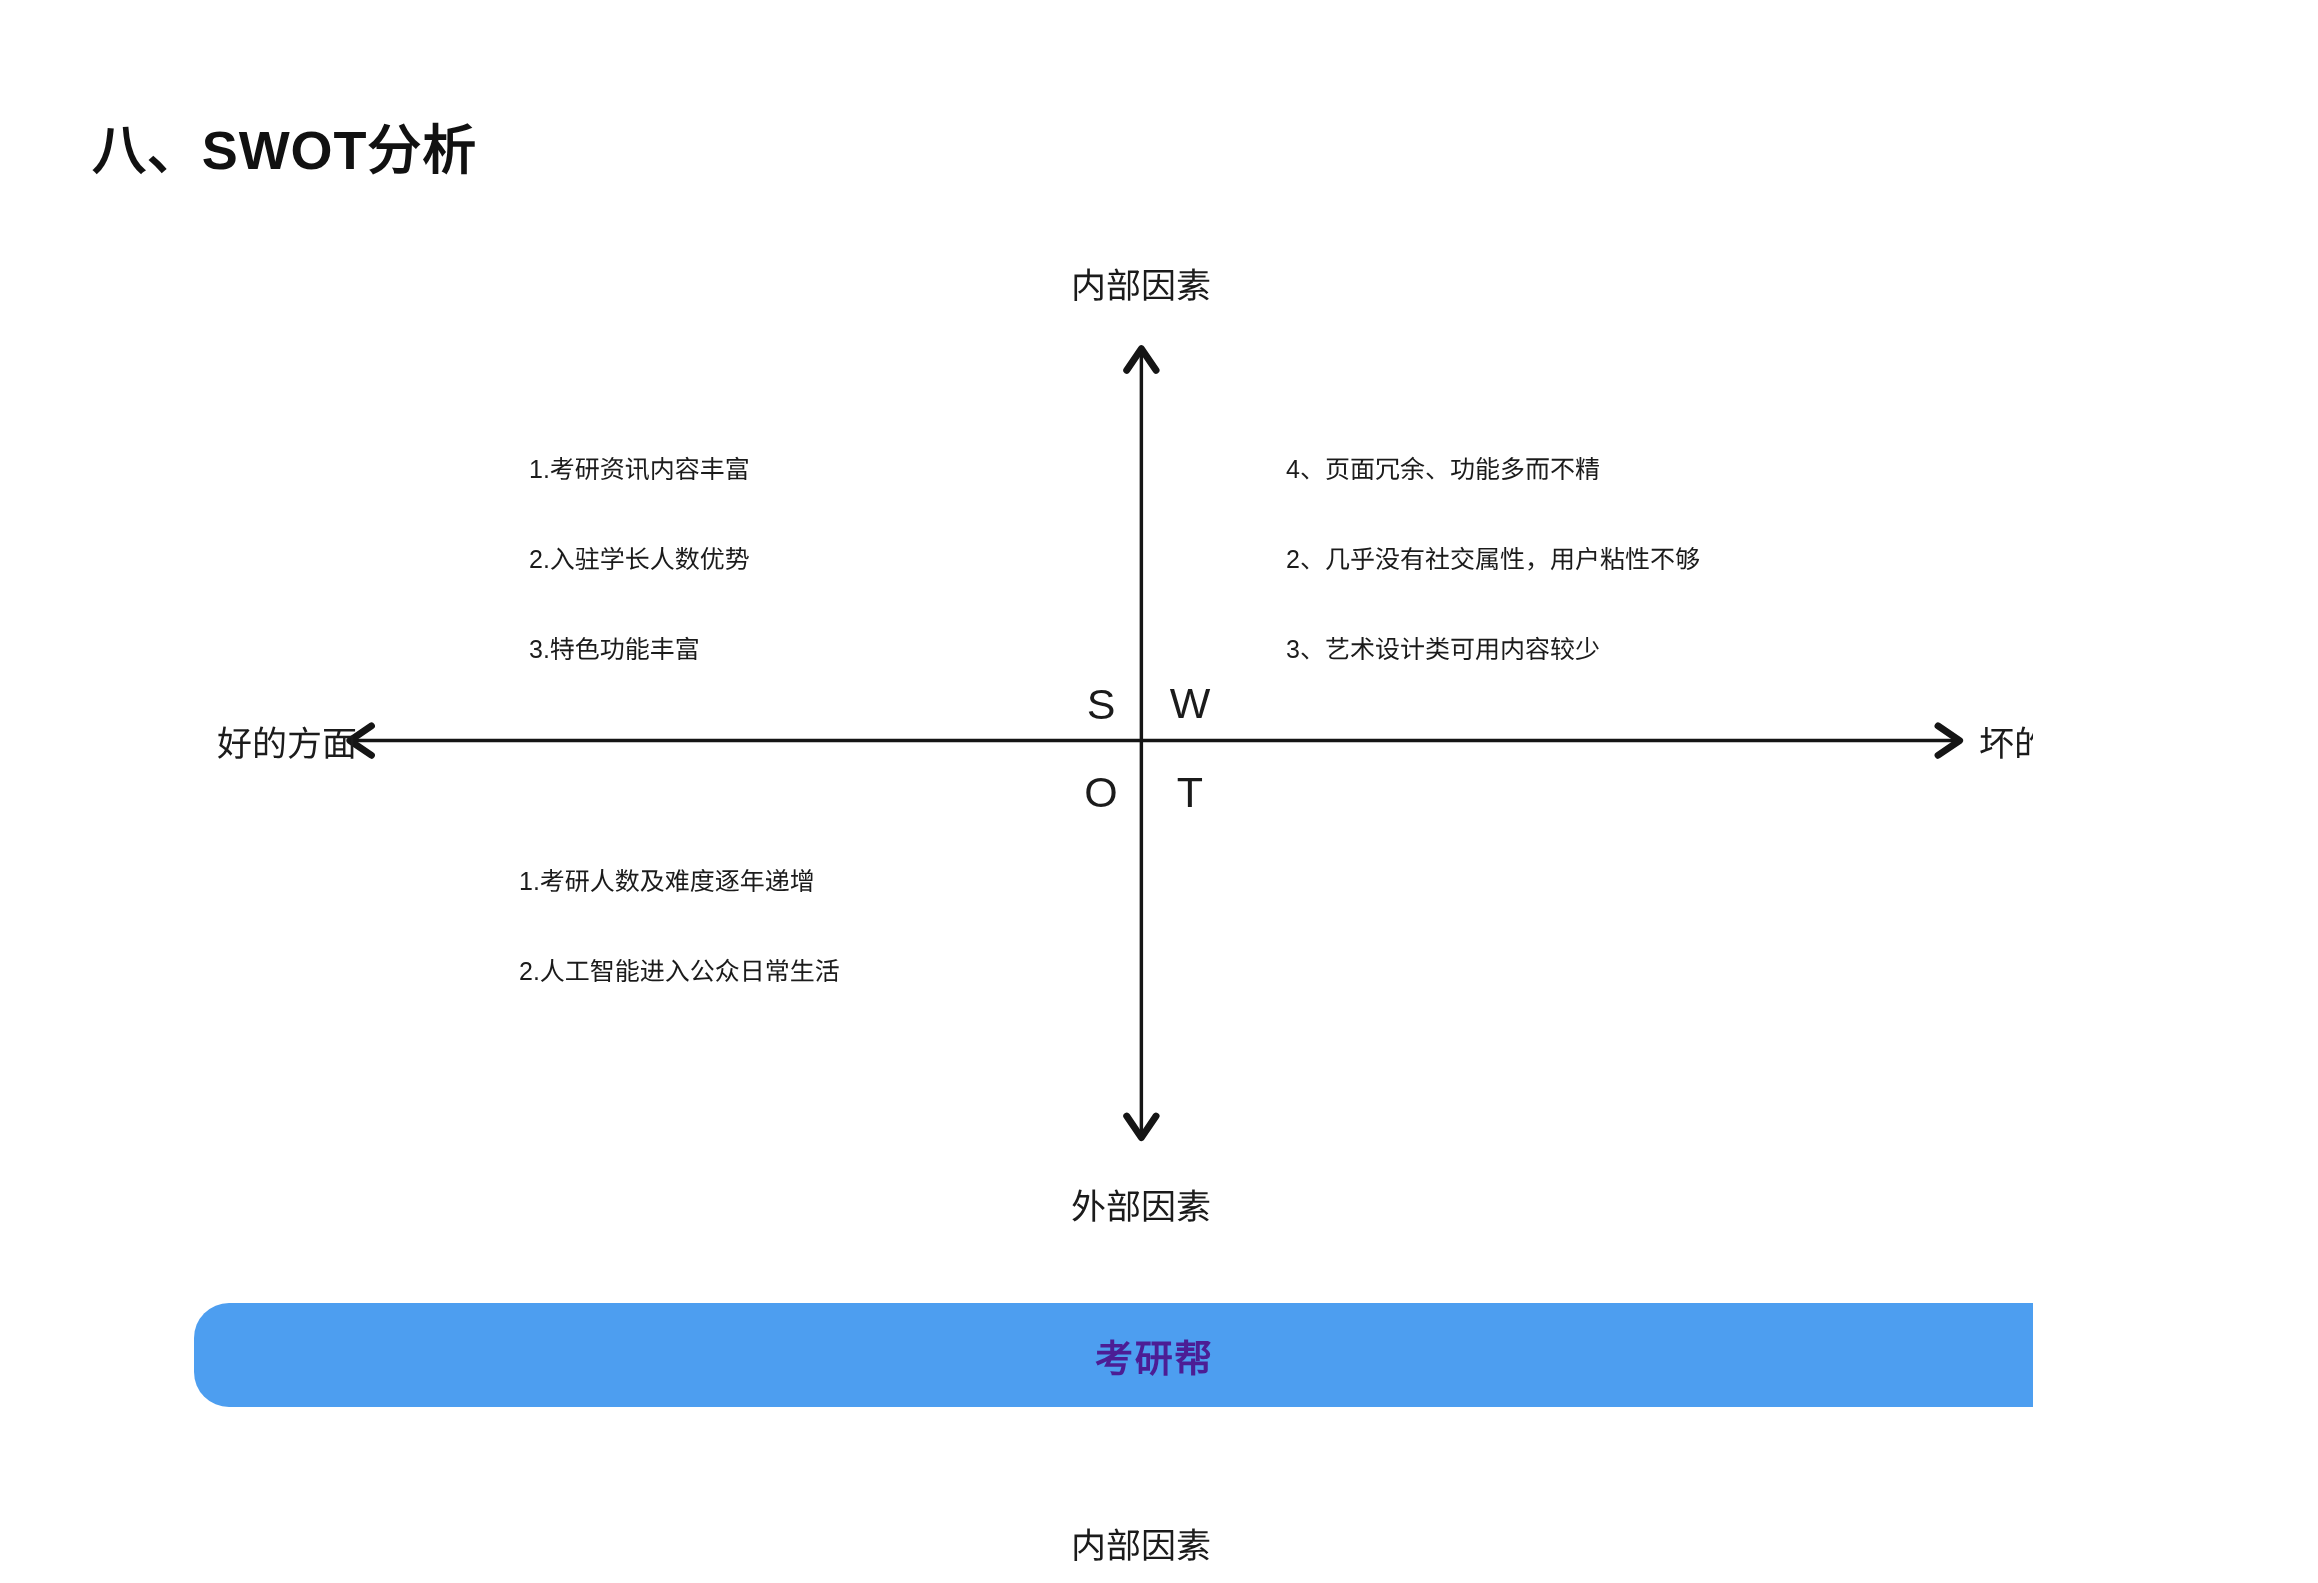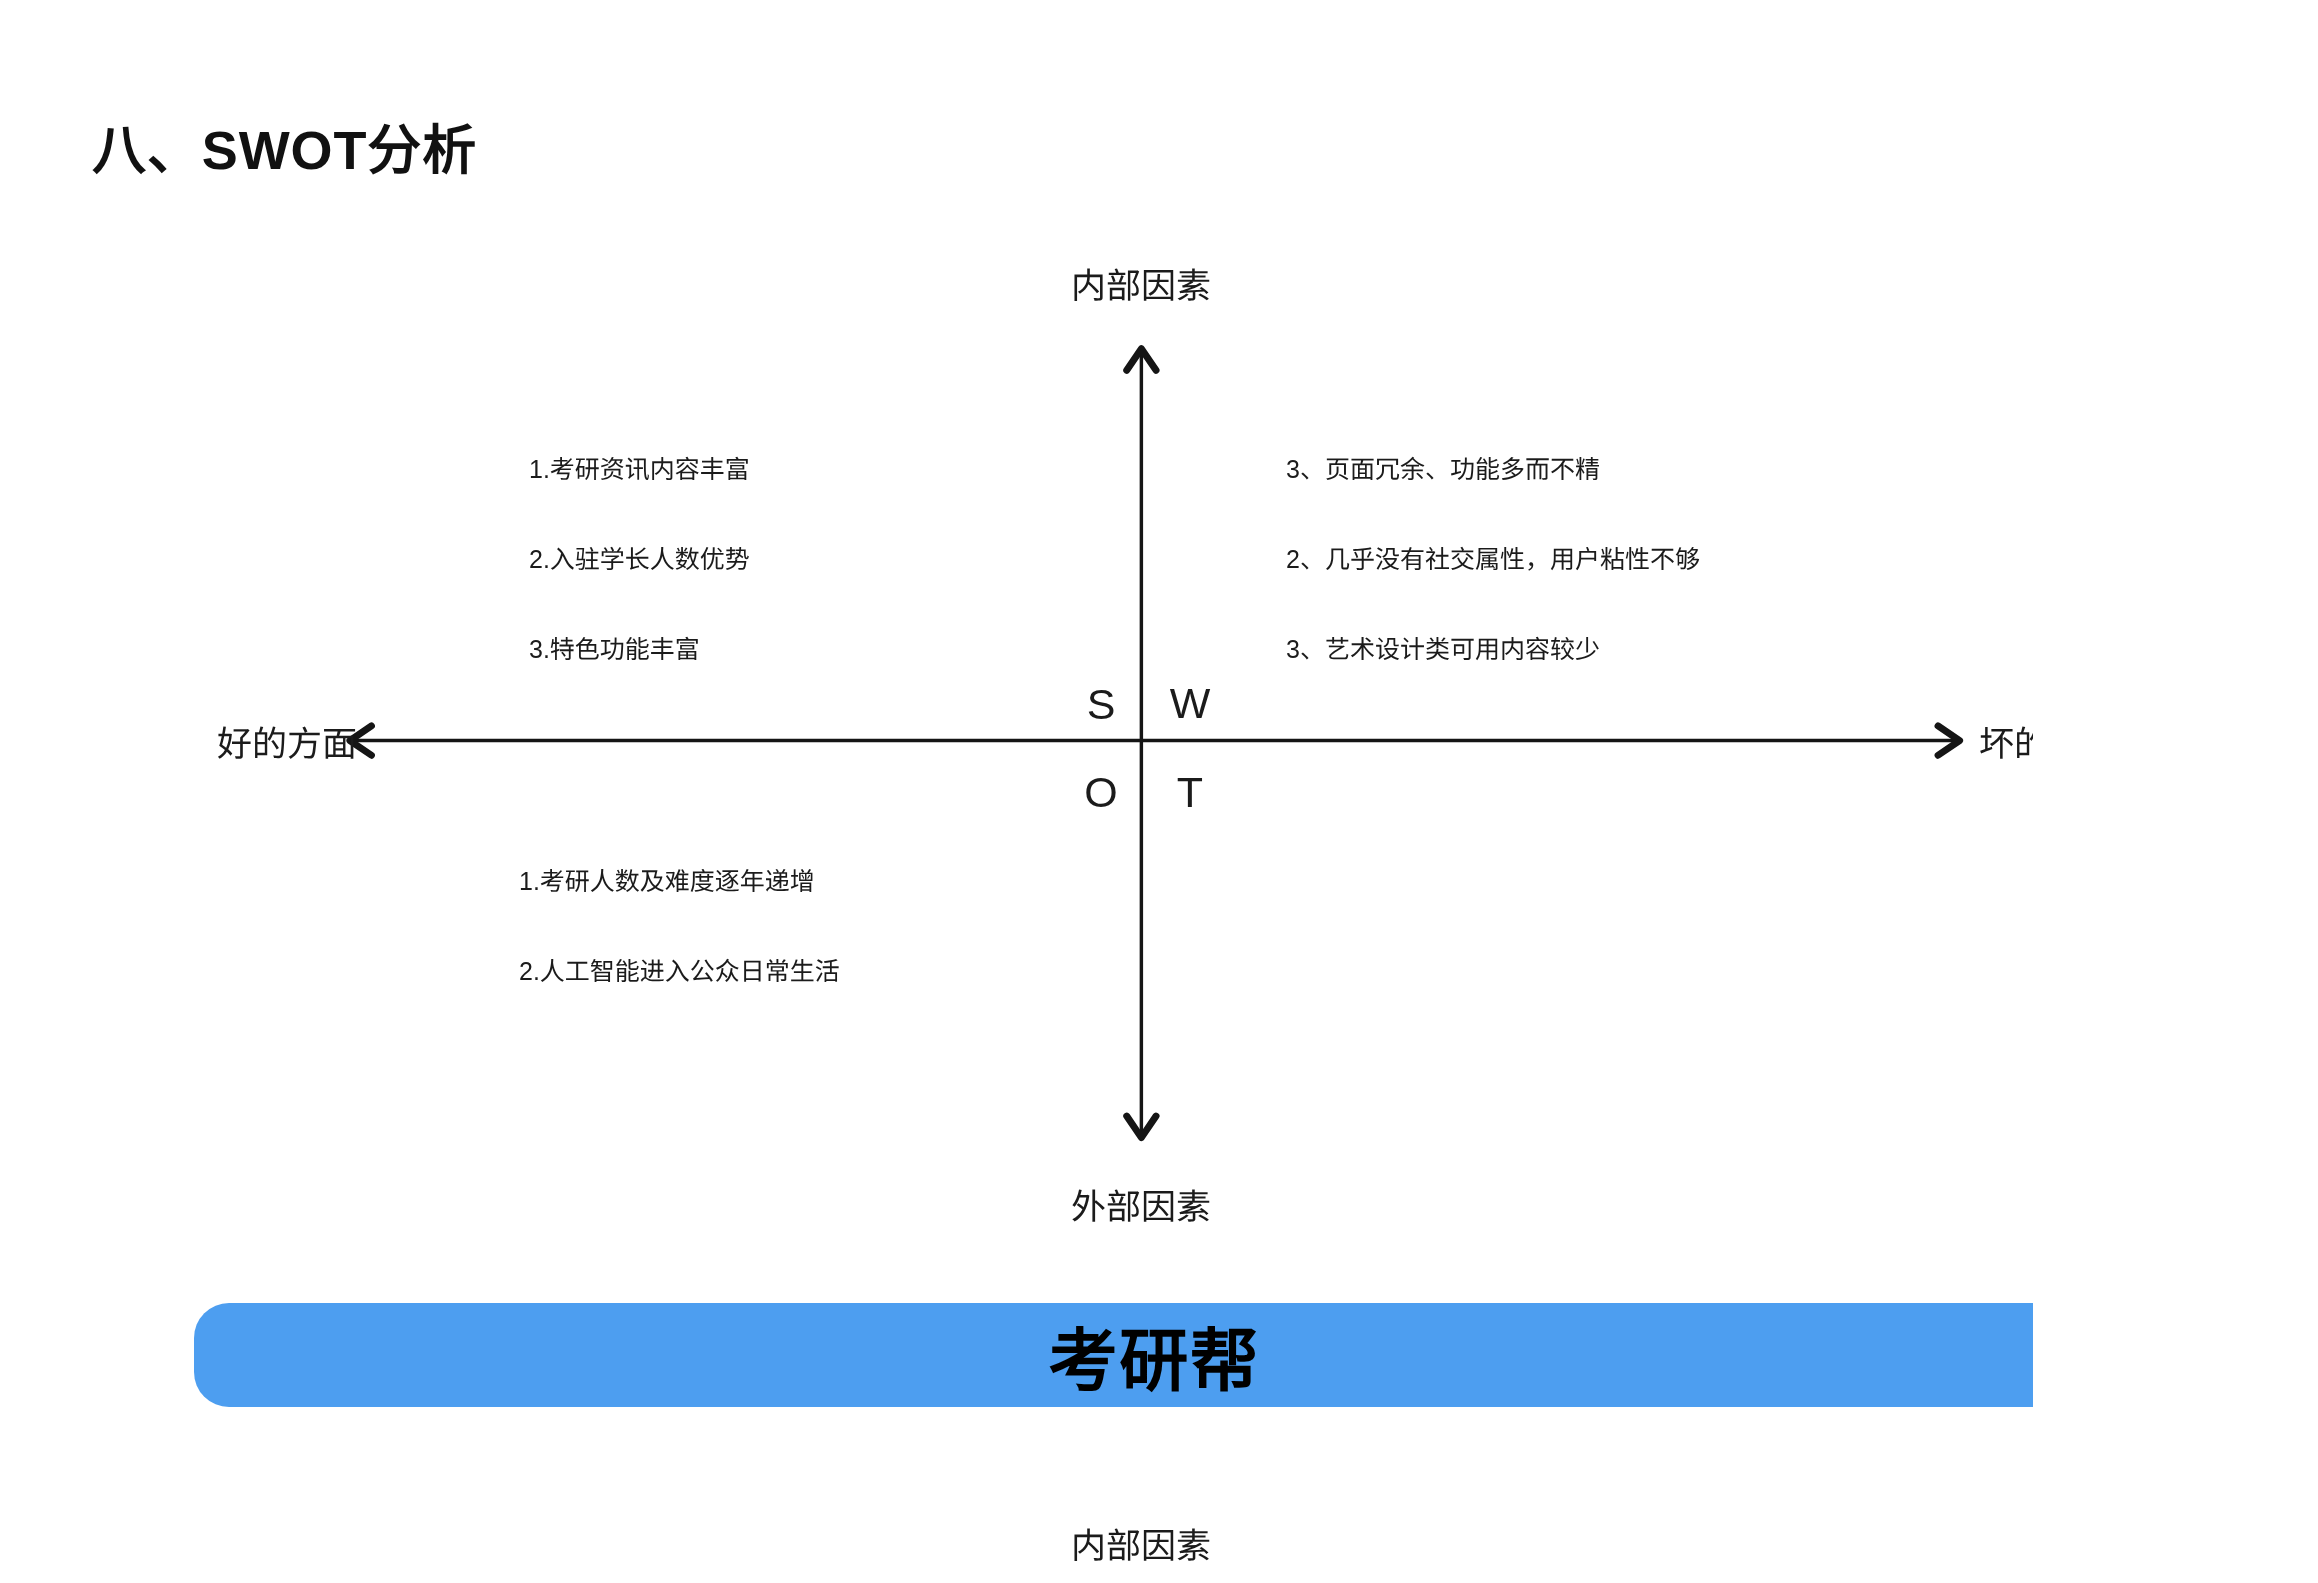--- a/index.html
+++ b/index.html
@@ -68,22 +68,22 @@
     left: 194px;
     top: 1303px;
     width: 1921px;
     height: 104px;
     border-radius: 35px;
     display: flex;
     align-items: center;
     justify-content: center;
   }
   .banner-label {
-    color: #000000;
-    font-size: 69px;
+    color: #4c1d95;
+    font-size: 38px;
     font-weight: 700;
     letter-spacing: 1.7px;
   }
   .next-section-label {
     position: absolute;
     left: 1141px;
     top: 1525px;
     transform: translateX(-50%);
     font-size: 35px;
     line-height: 41px;
@@ -122,21 +122,21 @@
   <span class="letter o">O</span>
   <span class="letter t">T</span>
 
   <div class="quad strengths">
     <div class="quad-item">1.考研资讯内容丰富</div>
     <div class="quad-item">2.入驻学长人数优势</div>
     <div class="quad-item">3.特色功能丰富</div>
   </div>
 
   <div class="quad weaknesses">
-    <div class="quad-item">3、页面冗余、功能多而不精</div>
+    <div class="quad-item">4、页面冗余、功能多而不精</div>
     <div class="quad-item">2、几乎没有社交属性，用户粘性不够</div>
     <div class="quad-item">3、艺术设计类可用内容较少</div>
   </div>
 
   <div class="quad opportunities">
     <div class="quad-item">1.考研人数及难度逐年递增</div>
     <div class="quad-item">2.人工智能进入公众日常生活</div>
   </div>
 
 

